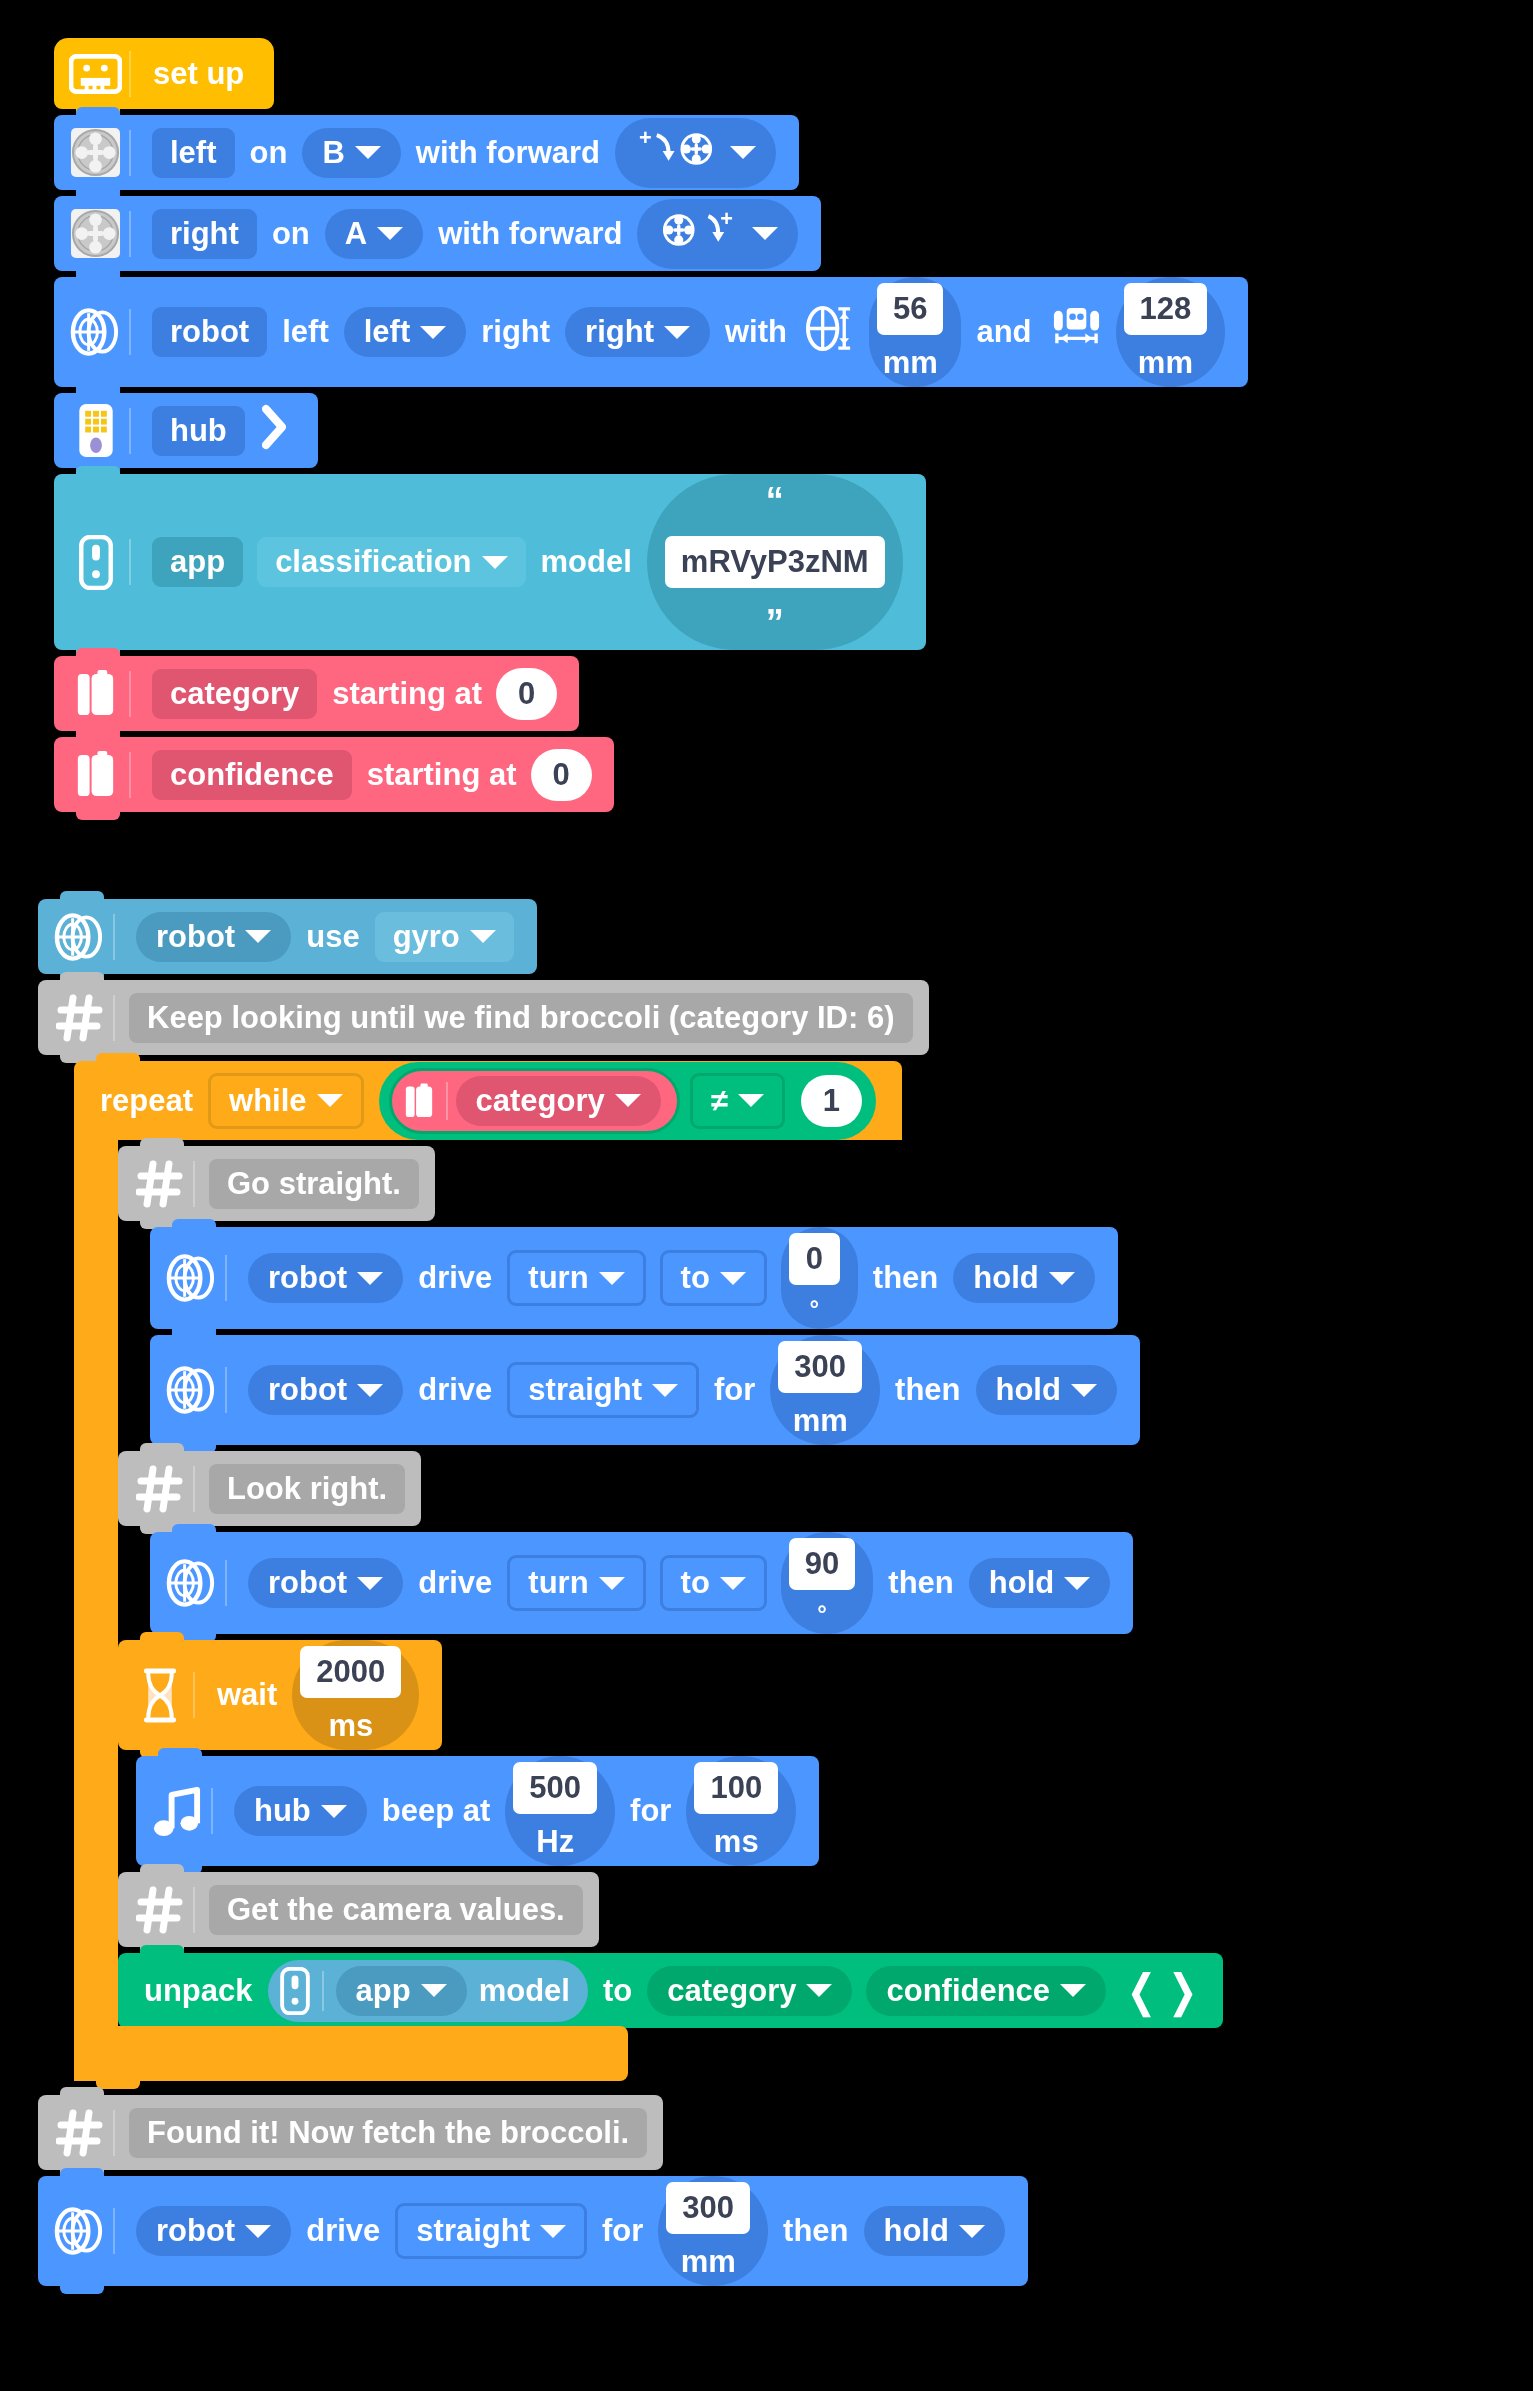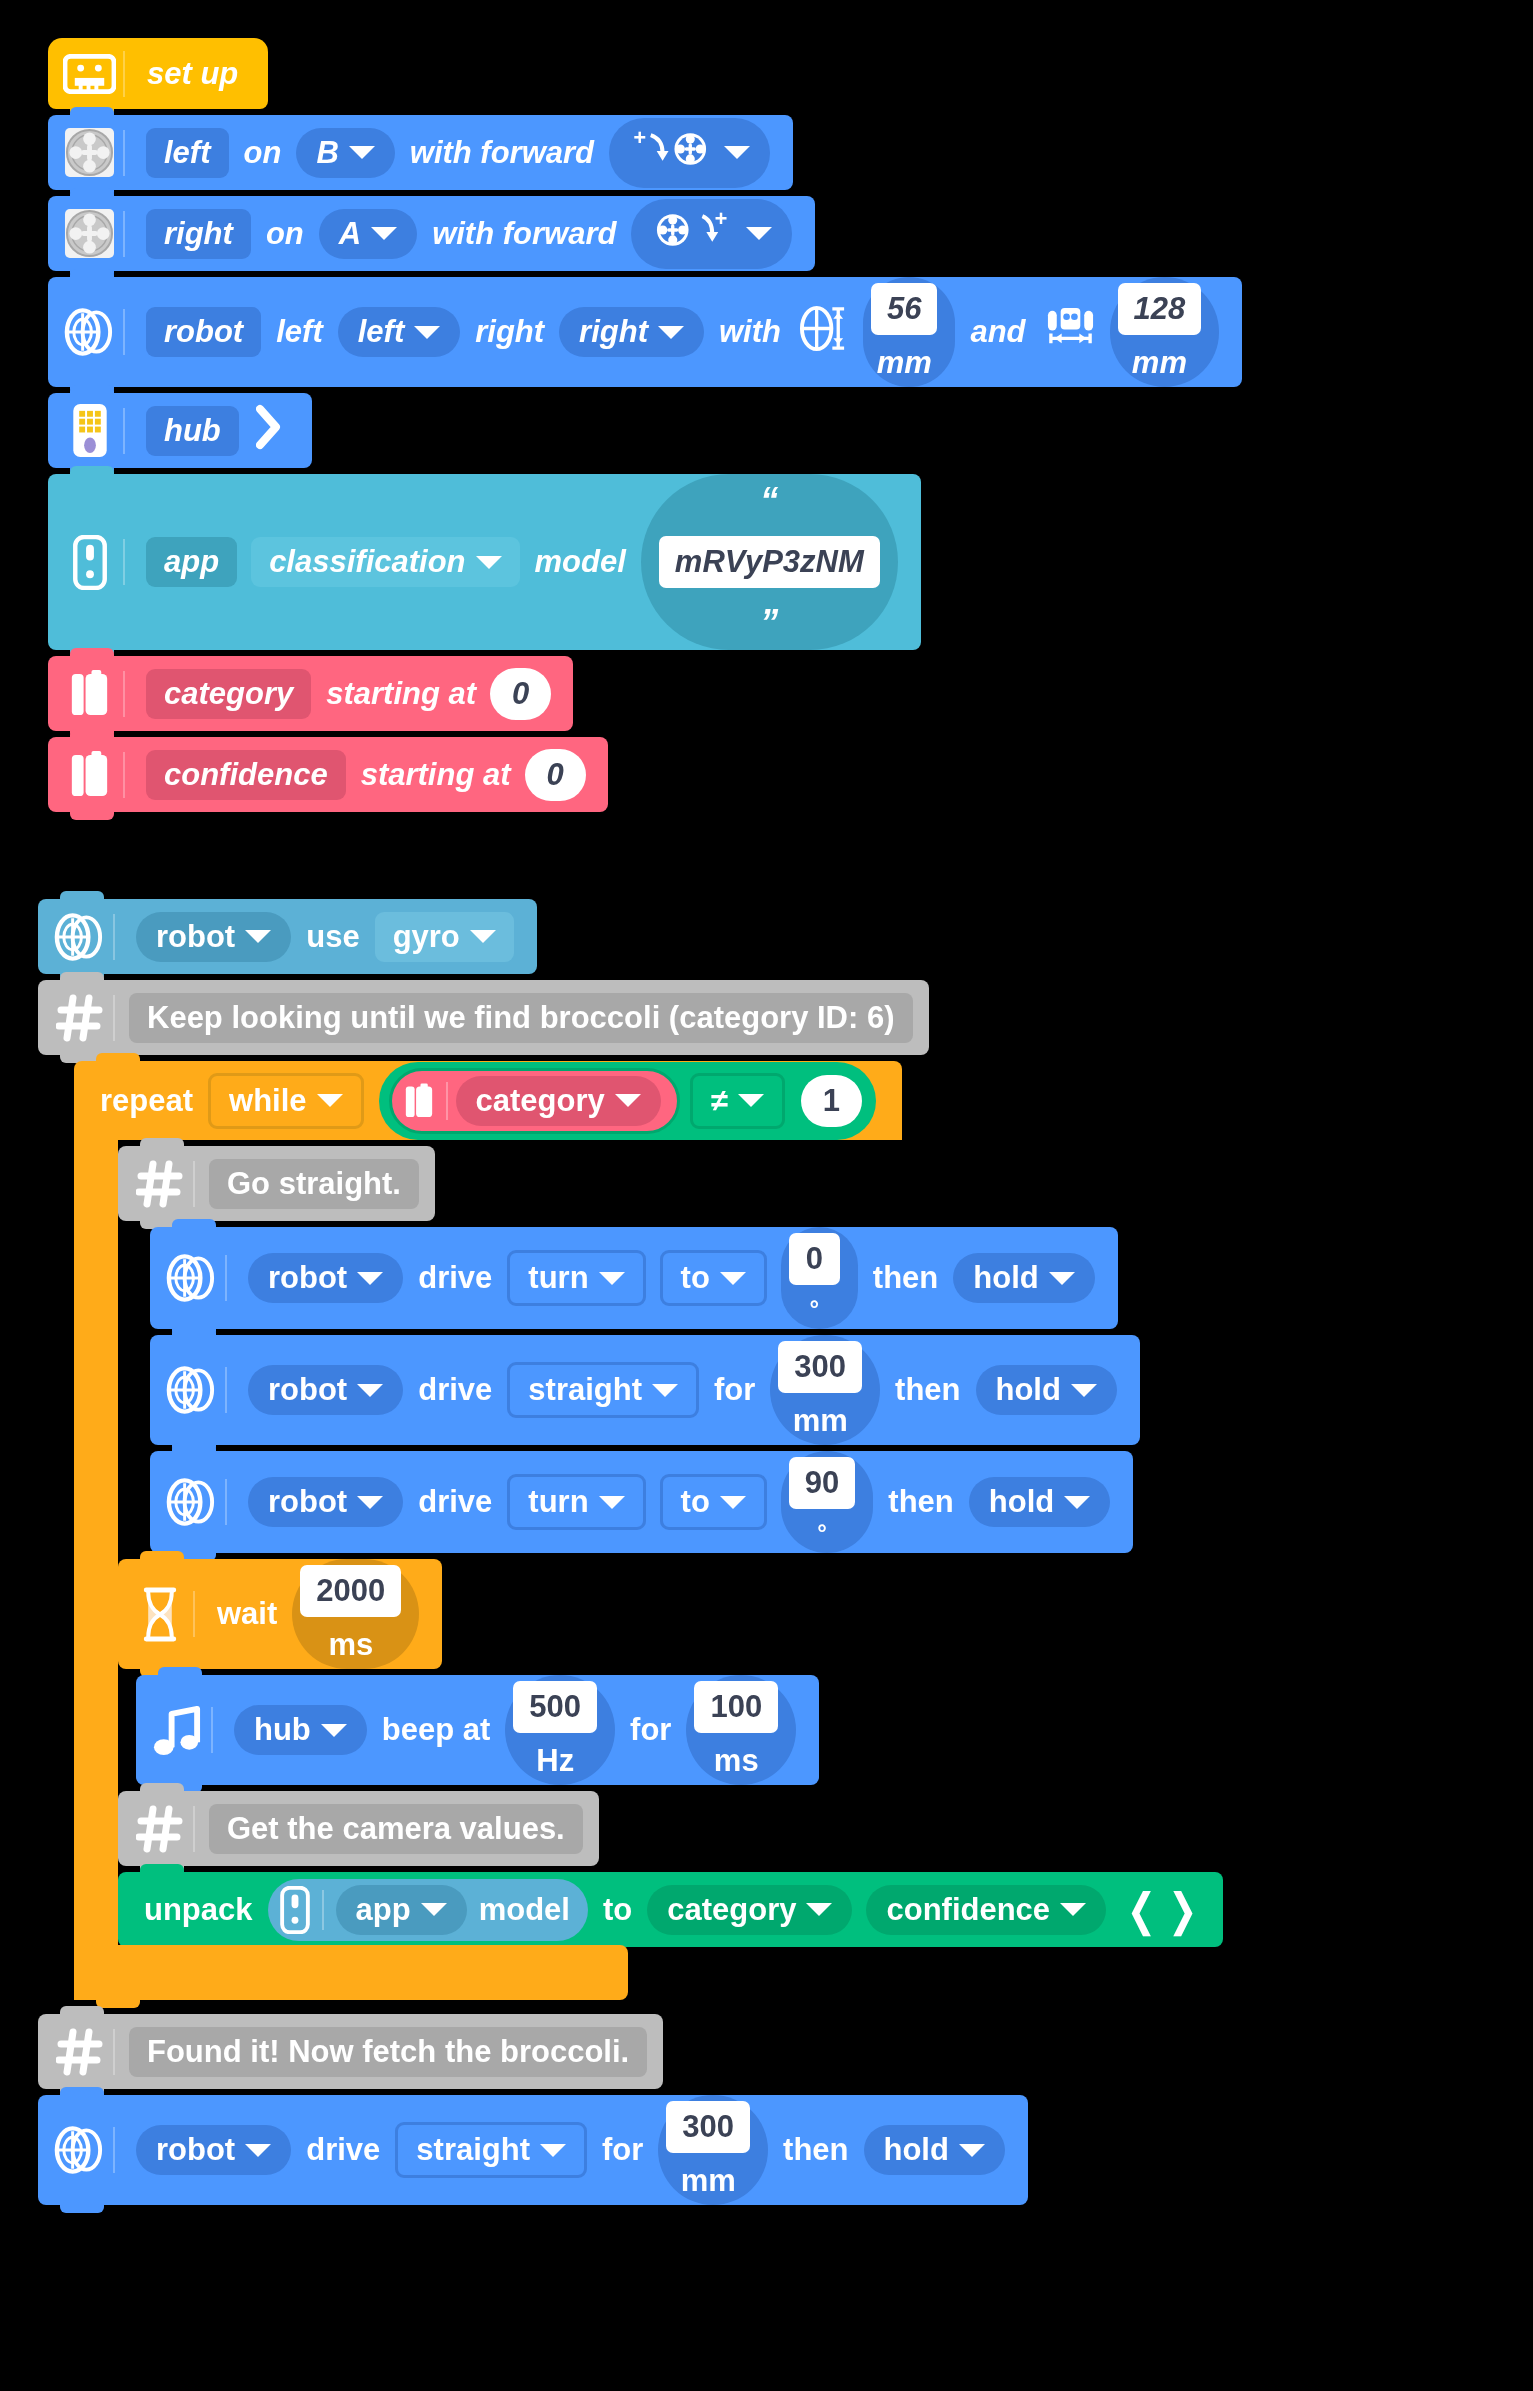--- a/index.html
+++ b/index.html
@@ -123,21 +123,21 @@
   }
   .varpill {
     display:flex;align-items:center;background:#FF6680;border-radius:989px;
     padding:5px 16px 5px 8px; gap:8px; border:3px solid #00A86E;
   }
   .brackets{ font-size:44px; line-height:1; padding:0 10px; letter-spacing:-4px; }
 </style>
 </head>
 <body>
 
-<div class="stack" style="left:48px; top:38px;font-style:italic;">
+<div class="stack" style="left:54px; top:38px;">
 
   <div class="blk hat c-event notch-b" style="min-width:220px;">
     <span class="icn">
       <svg width="53" height="40" viewBox="0 0 54 40">
           <rect x="2" y="2" width="50" height="36" rx="6" fill="none" stroke="#fff" stroke-width="5"></rect>
           <circle cx="18" cy="14" r="3.5" fill="#fff"></circle>
           <circle cx="36" cy="14" r="3.5" fill="#fff"></circle>
           <rect x="12" y="24" width="30" height="8" fill="#fff"></rect>
           <rect x="16" y="30" width="4" height="8" fill="#fff"></rect>
           <rect x="24" y="30" width="4" height="8" fill="#fff"></rect>
@@ -496,20 +496,29 @@
             <span class="numsq">300</span>
             <span>mm</span>
           </span>
           <span class="lbl">then</span>
           <span class="pill c-motor-d">
             <span>hold</span>
             <span class="caret"></span>
           </span>
         </div>
 
+        <div class="blk comment c-cmt notch-t notch-b">
+          <span class="icn">
+            <svg width="48" height="48" viewBox="0 0 48 48">
+                <path d="M17 4 L11 44 M33 4 L27 44 M5 16 H43 M3 32 H41" stroke="#fff" stroke-width="7" stroke-linecap="round"></path>
+              </svg>
+          </span>
+          <span class="divider"></span>
+          <span class="ctext">Look right.</span>
+        </div>
 
         <div class="blk c-move notch-t notch-b" style="margin-left:32px;">
           <span class="icn">
             <svg width="53" height="50" viewBox="0 0 54 50">
                 <ellipse cx="34" cy="25" rx="14" ry="20" fill="none" stroke="#fff" stroke-width="4"></ellipse>
                 <ellipse cx="20" cy="25" rx="16" ry="22" fill="none" stroke="#fff" stroke-width="4.5"></ellipse>
                 <ellipse cx="20" cy="25" rx="9" ry="13" fill="none" stroke="#fff" stroke-width="3"></ellipse>
                 <path d="M20 6 v38 M4 25 h32" stroke="#fff" stroke-width="3"></path>
               </svg>
           </span>

